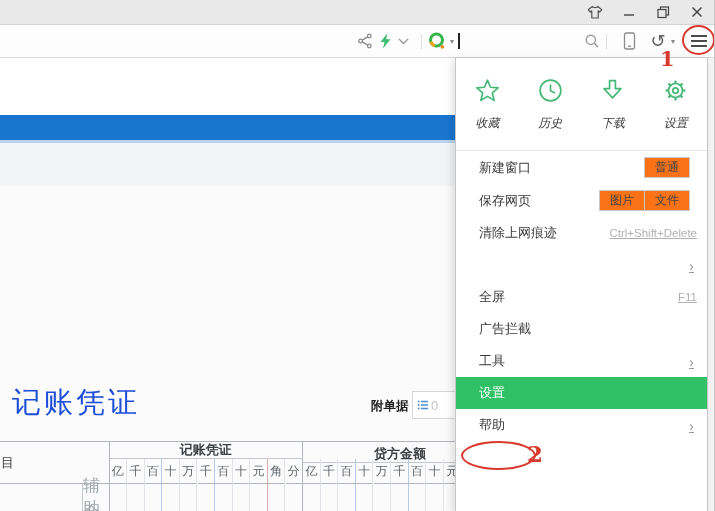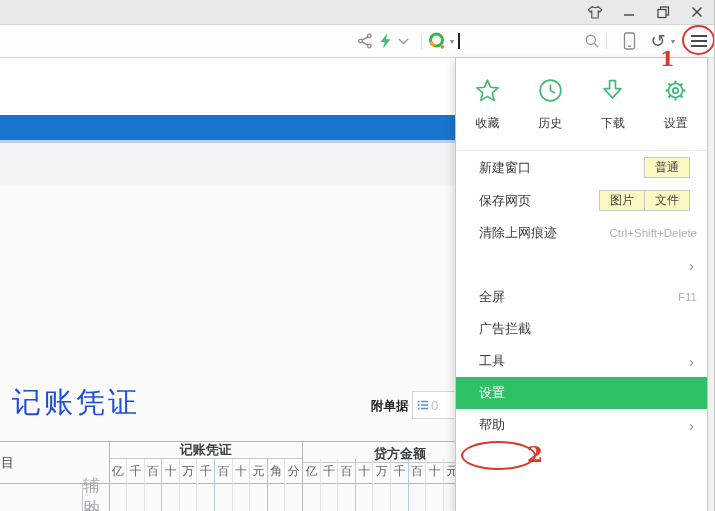--- a/index.html
+++ b/index.html
@@ -36,30 +36,30 @@
     display:flex;align-items:center;justify-content:center;}
   #voucher-table .hd{font-size:13px;font-weight:bold;color:#3c4043;}
   .aux-label{color:#a2a8af;font-size:17px;display:flex;align-items:center;justify-content:center;height:50%;}
   .aux-div{position:absolute;left:2px;right:2px;top:50%;height:1px;background:#ccdcec;}
   
   .menu{position:absolute;left:455px;top:57px;width:251px;height:454px;background:#fff;border:1px solid #c7c7c7;
     box-shadow:-3px 3px 8px rgba(0,0,0,0.12);z-index:30;box-sizing:content-box;}
   .right-strip{position:absolute;left:708px;top:57px;width:7px;height:454px;background:#f4f4f4;z-index:5;}
   .quick-row{display:flex;height:92px;}
   .qitem{flex:1;display:flex;flex-direction:column;align-items:center;padding-top:19px;gap:7px;cursor:default;}
-  .qlabel{font-size:12px;color:#3a3a3a;}
+  .qlabel{font-size:12px;color:#3a3a3a;font-style:italic;}
   .menu-sep{height:1px;background:#e8e8e8;}
   .mrow{display:flex;align-items:center;height:32px;padding:0 10px 0 23px;font-size:13px;color:#3a3a3a;box-sizing:border-box;}
   .mrow-btn{height:33px;padding-right:17px;}
   .mlabel{white-space:nowrap;}
-  .mright{margin-left:auto;display:flex;align-items:center;}
+  .mright{margin-left:auto;display:flex;align-items:center;text-decoration:underline;}
   .msc{font-size:11.5px;color:#b0b0b0;letter-spacing:0;}
   .mchev{font-size:15px;color:#9a9a9a;line-height:1;padding-right:3px;}
   .btn-group{margin-left:auto;display:flex;}
-  .mbtn{border:1px solid #c9c9c9;background:#fef9c3;height:21px;line-height:19px;padding:0 10px;font-size:12px;color:#444;
+  .mbtn{border:1px solid #c9c9c9;background:#f97316;height:21px;line-height:19px;padding:0 10px;font-size:12px;color:#444;
     box-sizing:border-box;white-space:nowrap;}
   .mbtn + .mbtn{margin-left:-1px;}
   .mrow-hl{background:#30c167;}
   .mrow-hl .mlabel{color:#fff;}
   
   .ann{position:absolute;z-index:60;pointer-events:none;}
   .ann-ellipse{border:2.5px solid #d93a2d;border-radius:50%;background:transparent;}
   .ann-num{color:#d93a2d;font-family:"DejaVu Serif","Liberation Serif",serif;font-weight:600;}
 </style>
 </head>

